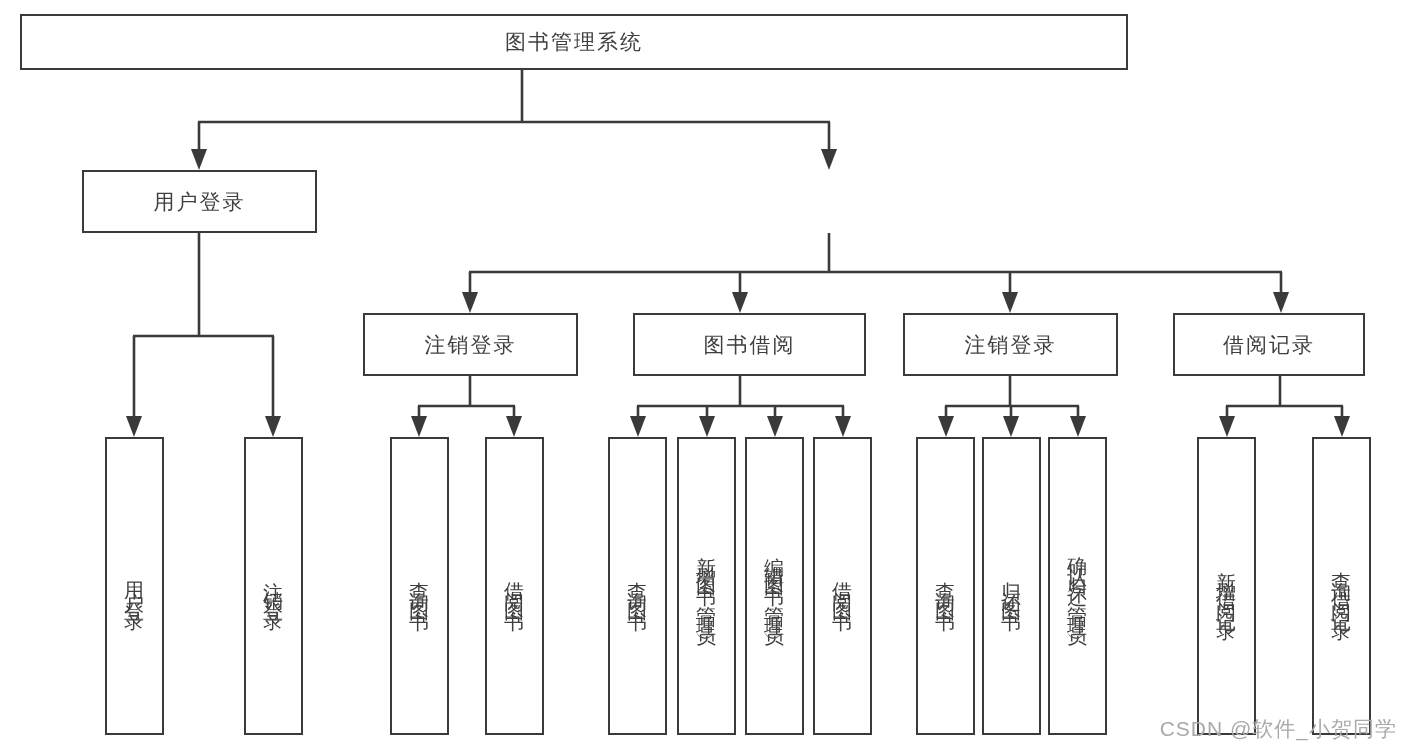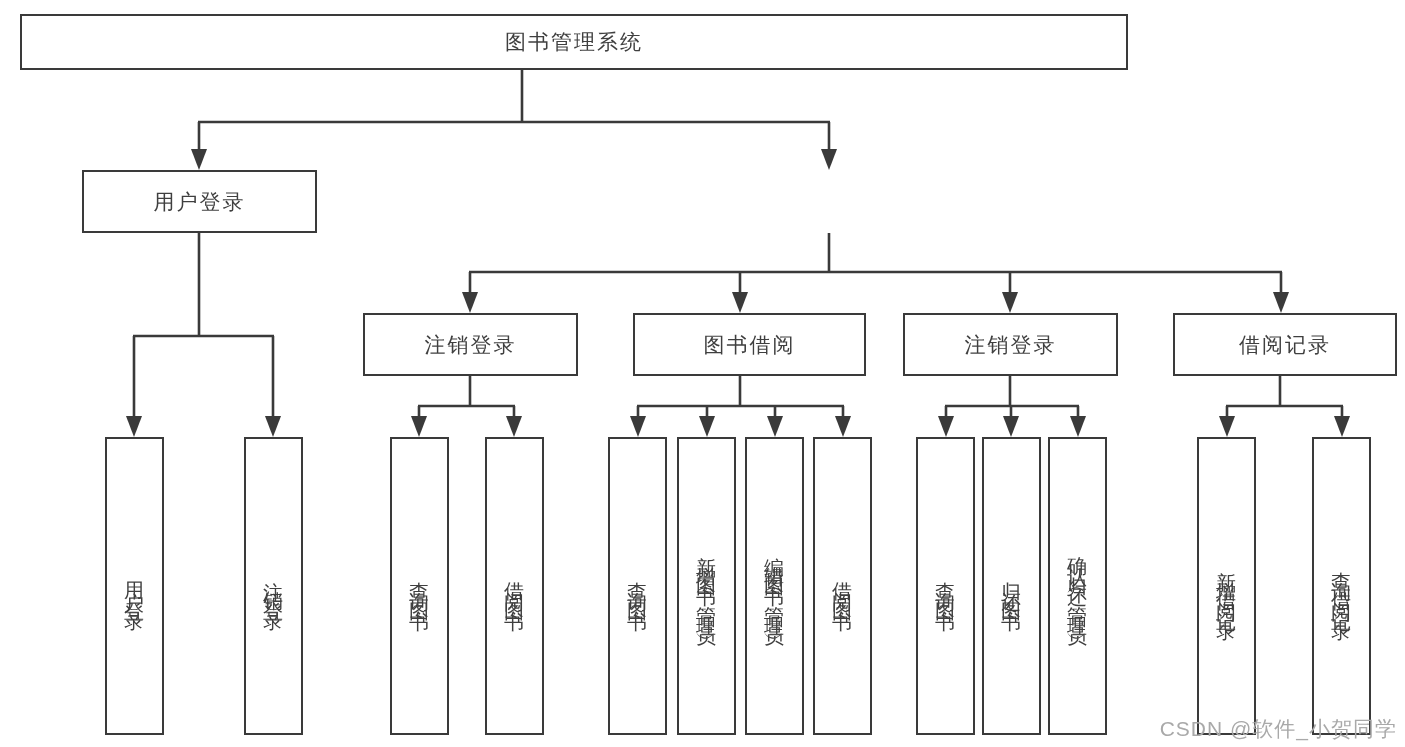--- a/index.html
+++ b/index.html
@@ -118,21 +118,21 @@
 
   <div class="box hbox" style="left:363px; top:313px; width:215px; height:63px;">
     <span class="lbl">注销登录</span>
   </div>
   <div class="box hbox" style="left:633px; top:313px; width:233px; height:63px;">
     <span class="lbl">图书借阅</span>
   </div>
   <div class="box hbox" style="left:903px; top:313px; width:215px; height:63px;">
     <span class="lbl">注销登录</span>
   </div>
-  <div class="box hbox" style="left:1173px; top:313px; width:224px; height:63px;">
+  <div class="box hbox" style="left:1173px; top:313px; width:192px; height:63px;">
     <span class="lbl">借阅记录</span>
   </div>
 
   <div class="box vbox" style="left:105px; top:437px;">
     <span class="vlbl">用户登录</span>
   </div>
   <div class="box vbox" style="left:244px; top:437px;">
     <span class="vlbl">注销登录</span>
   </div>
 

